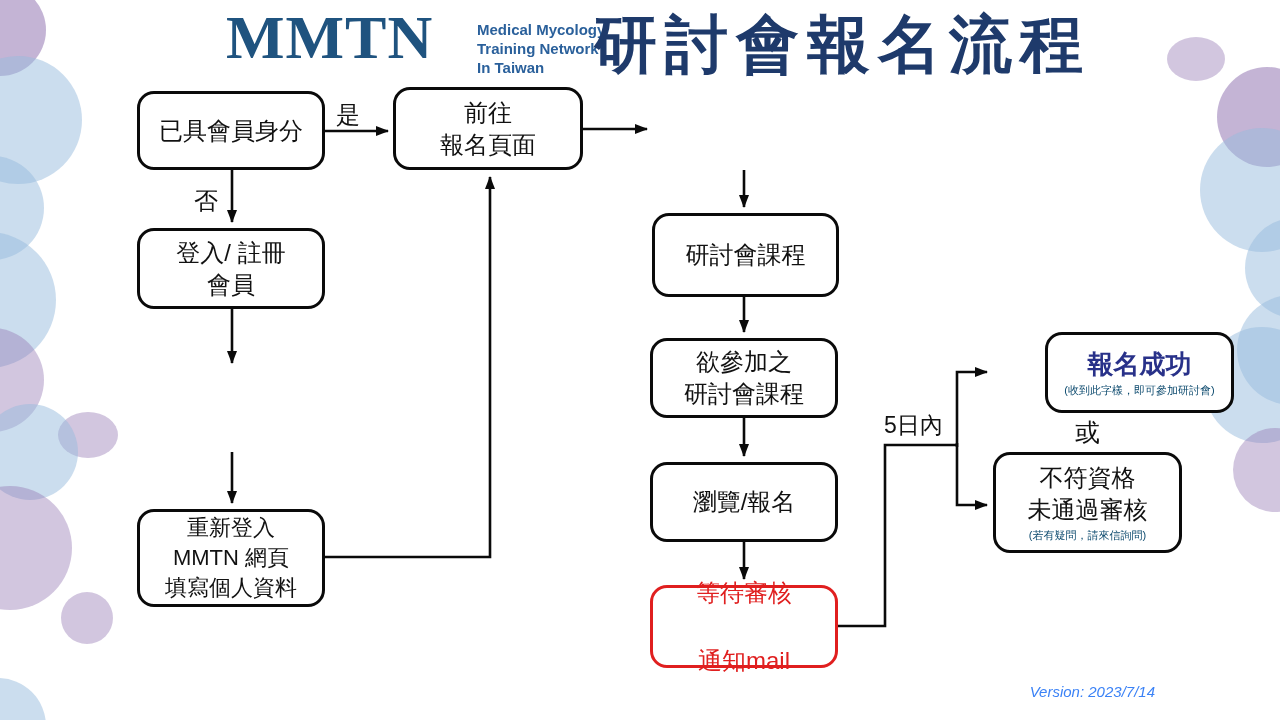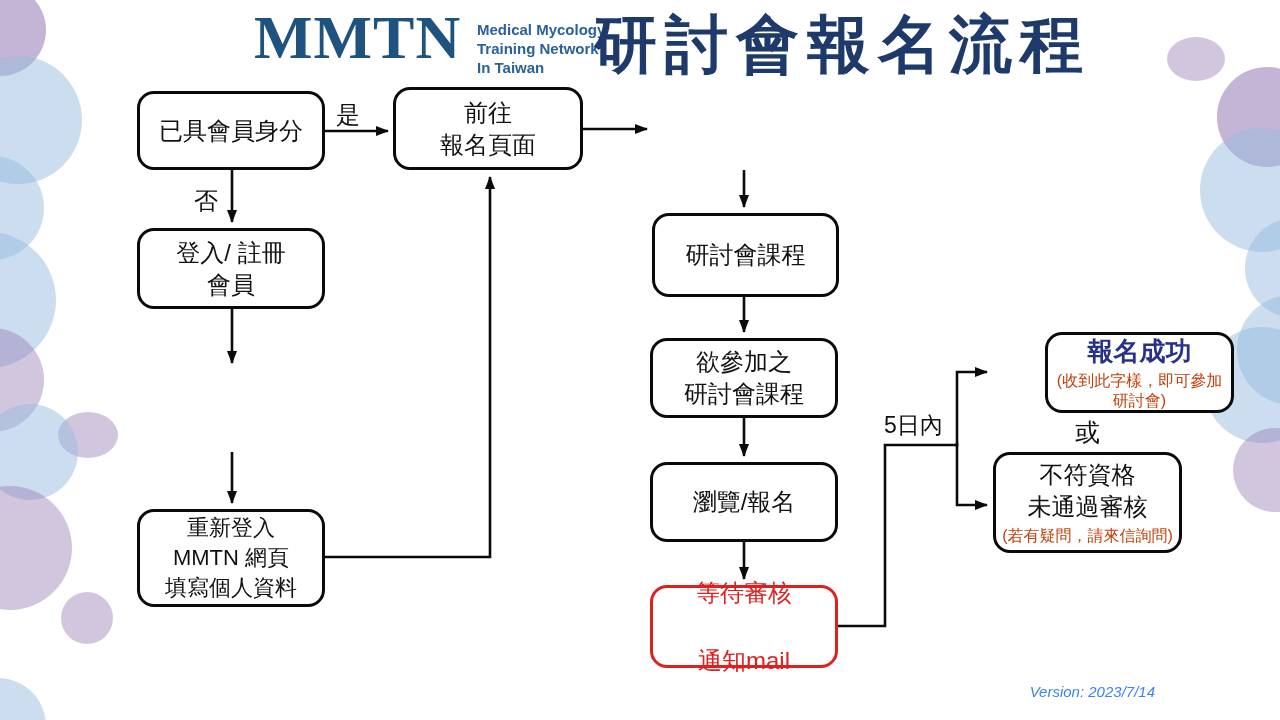--- a/index.html
+++ b/index.html
@@ -15,33 +15,33 @@
   
   svg.connectors{position:absolute;left:0;top:0;width:1280px;height:720px;pointer-events:none;}
   
   .node{
     position:absolute;border:3px solid #0a0a0a;border-radius:17px;background:#fff;
     display:flex;flex-direction:column;align-items:center;justify-content:center;
     text-align:center;line-height:1.32;font-size:24px;box-sizing:border-box;padding:4px 6px;
   }
   .node.red{border-color:#e01f1f;color:#e01f1f;gap:36px;}
   .node.small-font{font-size:22px;line-height:1.35;}
-  .node .note{font-size:16px;color:#c2410c;line-height:1.25;margin-top:3px;}
+  .node .note{font-size:11px;color:#0c4a6e;line-height:1.25;margin-top:3px;}
   .node .success-title{font-size:26px;font-weight:bold;color:#283189;}
   
   .flabel{position:absolute;font-size:24px;color:#111;}
   .or-label{position:absolute;text-align:center;font-size:25px;color:#111;}
   .version{
     position:absolute;font-style:italic;font-size:15px;color:#3b82f6;text-align:right;
     font-family:"Liberation Sans","DejaVu Sans",sans-serif;
   }
   
   .logo-text{
     position:absolute;left:226px;top:2px;font-family:"Liberation Serif","DejaVu Serif",serif;
-    font-weight:bold;font-size:62px;color:#1f537f;letter-spacing:1px;margin-left:28px;
+    font-weight:bold;font-size:62px;color:#1f537f;letter-spacing:1px;
   }
   .logo-sub{
     position:absolute;left:477px;top:21px;font-size:15px;font-weight:bold;color:#2a609b;line-height:1.25;
   }
   .page-title{
     position:absolute;left:594px;top:2px;width:580px;font-weight:bold;font-size:63px;
     color:#1e3a6b;letter-spacing:8px;white-space:nowrap;
   }
 </style>
 </head>

